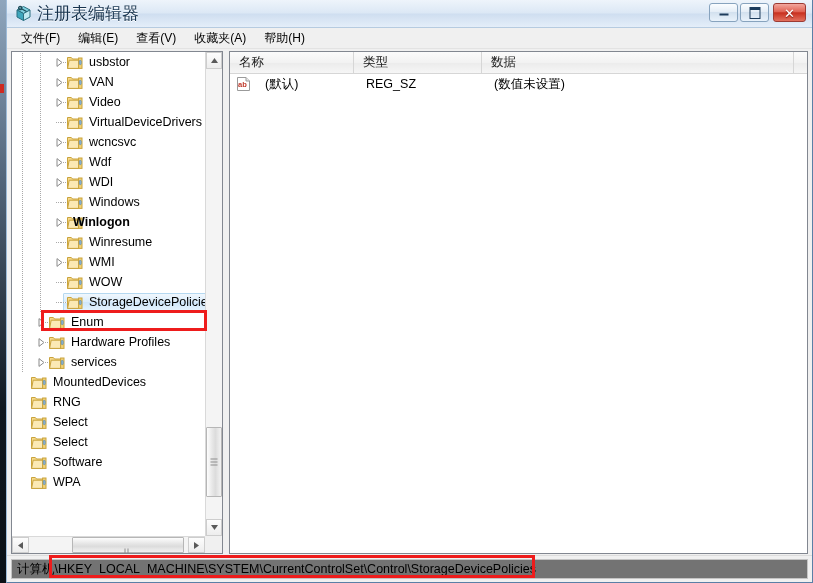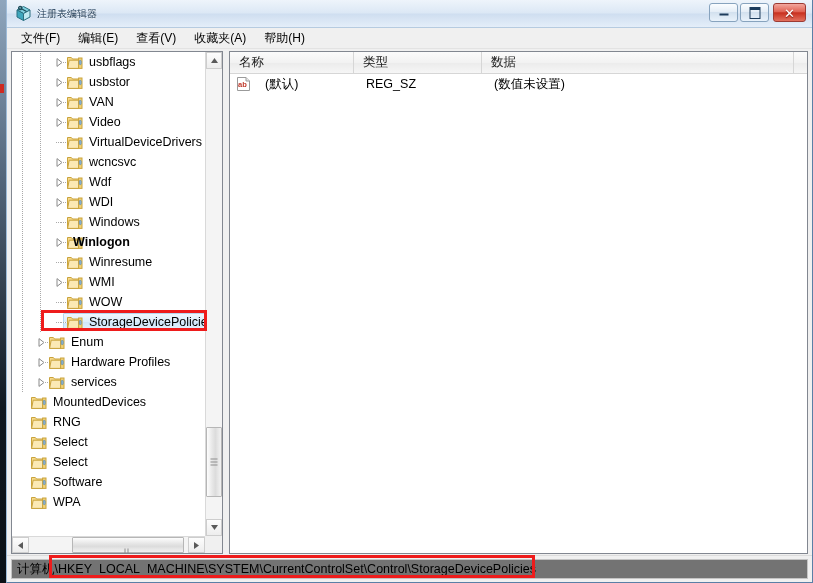--- a/index.html
+++ b/index.html
@@ -36,21 +36,21 @@
   #titlebar {
     position: relative; height: 28px;
     background: linear-gradient(180deg,#eef4fb 0%,#dce8f5 48%,#cfdef0 52%,#e4eef9 100%);
     border-bottom: 1px solid #b6cbe0;
   }
   #titleicon {
     position: absolute; left: 8px; top: 5px; width: 17px; height: 17px;
   }
   #titletext {
     position: absolute; left: 30px; top: 5px;
-    font-size: 10px; color: #17334e; line-height: 17px;
+    font-size: 17px; color: #17334e; line-height: 17px;
     text-shadow: 0 1px 0 #ffffff;
     white-space: nowrap;
   }
   .winbtn {
     position: absolute; top: 3px; height: 19px; width: 29px;
     border: 1px solid #87a3be; border-radius: 3px;
     background: linear-gradient(180deg,#fbfdff 0%,#e5eef7 45%,#d3e1ef 50%,#e9f2fb 100%);
     cursor: default;
   }
   .winbtn::after {
@@ -235,37 +235,20 @@
       <div class="menuitem">编辑(E)</div>
       <div class="menuitem">查看(V)</div>
       <div class="menuitem">收藏夹(A)</div>
       <div class="menuitem">帮助(H)</div>
     </div>
 
     <div id="body">
 
       <div id="treepane">
         <div id="treeclip">
-            <div class="trow">
-              <span class="tconnector" style="left: 10px;"></span>
-              <span class="tconnector" style="left: 28px;"></span>
-              <span class="tarrow" style="left: 42px;">
-                <svg width="7" height="9" viewBox="0 0 7 9">
-                  <polygon points="1,0.6 6,4.5 1,8.4" fill="none" stroke="#8a8a8a" stroke-width="1"></polygon>
-                </svg>
-              </span>
-              <span class="tstub" style="left: 49px; width: 6px;"></span>
-              <span class="folder" style="left: 55px; top: 3px;"><svg width="17" height="15" viewBox="0 0 17 15">
-                  <path d="M0.5 2.5 L0.5 13.5 L11.5 13.5 L11.5 4.0 L5.6 4.0 L4.3 2.5 Z" fill="#f6d98a" stroke="#c9a33c" stroke-width="1"></path>
-                  <path d="M2.2 5.2 L13.6 5.2 L11.6 13.4 L0.6 13.4 Z" fill="#fbe9b4" stroke="#c9a33c" stroke-width="1"></path>
-                  <rect x="11.6" y="3.0" width="3.4" height="10.4" fill="#f2d277" stroke="#c9a33c" stroke-width="1"></rect>
-                  <rect x="12.3" y="5.4" width="1.9" height="4.2" rx="0.8" fill="#8fb8d6" stroke="#5b8bb0" stroke-width="0.7"></rect>
-                </svg></span>
-              <span class="tlabel" style="position: absolute; left: 73px;">usbflags</span>
-            </div>
             <div class="trow">
               <span class="tconnector" style="left: 10px;"></span>
               <span class="tconnector" style="left: 28px;"></span>
               <span class="tarrow" style="left: 42px;">
                 <svg width="7" height="9" viewBox="0 0 7 9">
                   <polygon points="1,0.6 6,4.5 1,8.4" fill="none" stroke="#8a8a8a" stroke-width="1"></polygon>
                 </svg>
               </span>
               <span class="tstub" style="left: 49px; width: 6px;"></span>
               <span class="folder" style="left: 55px; top: 3px;"><svg width="17" height="15" viewBox="0 0 17 15">

